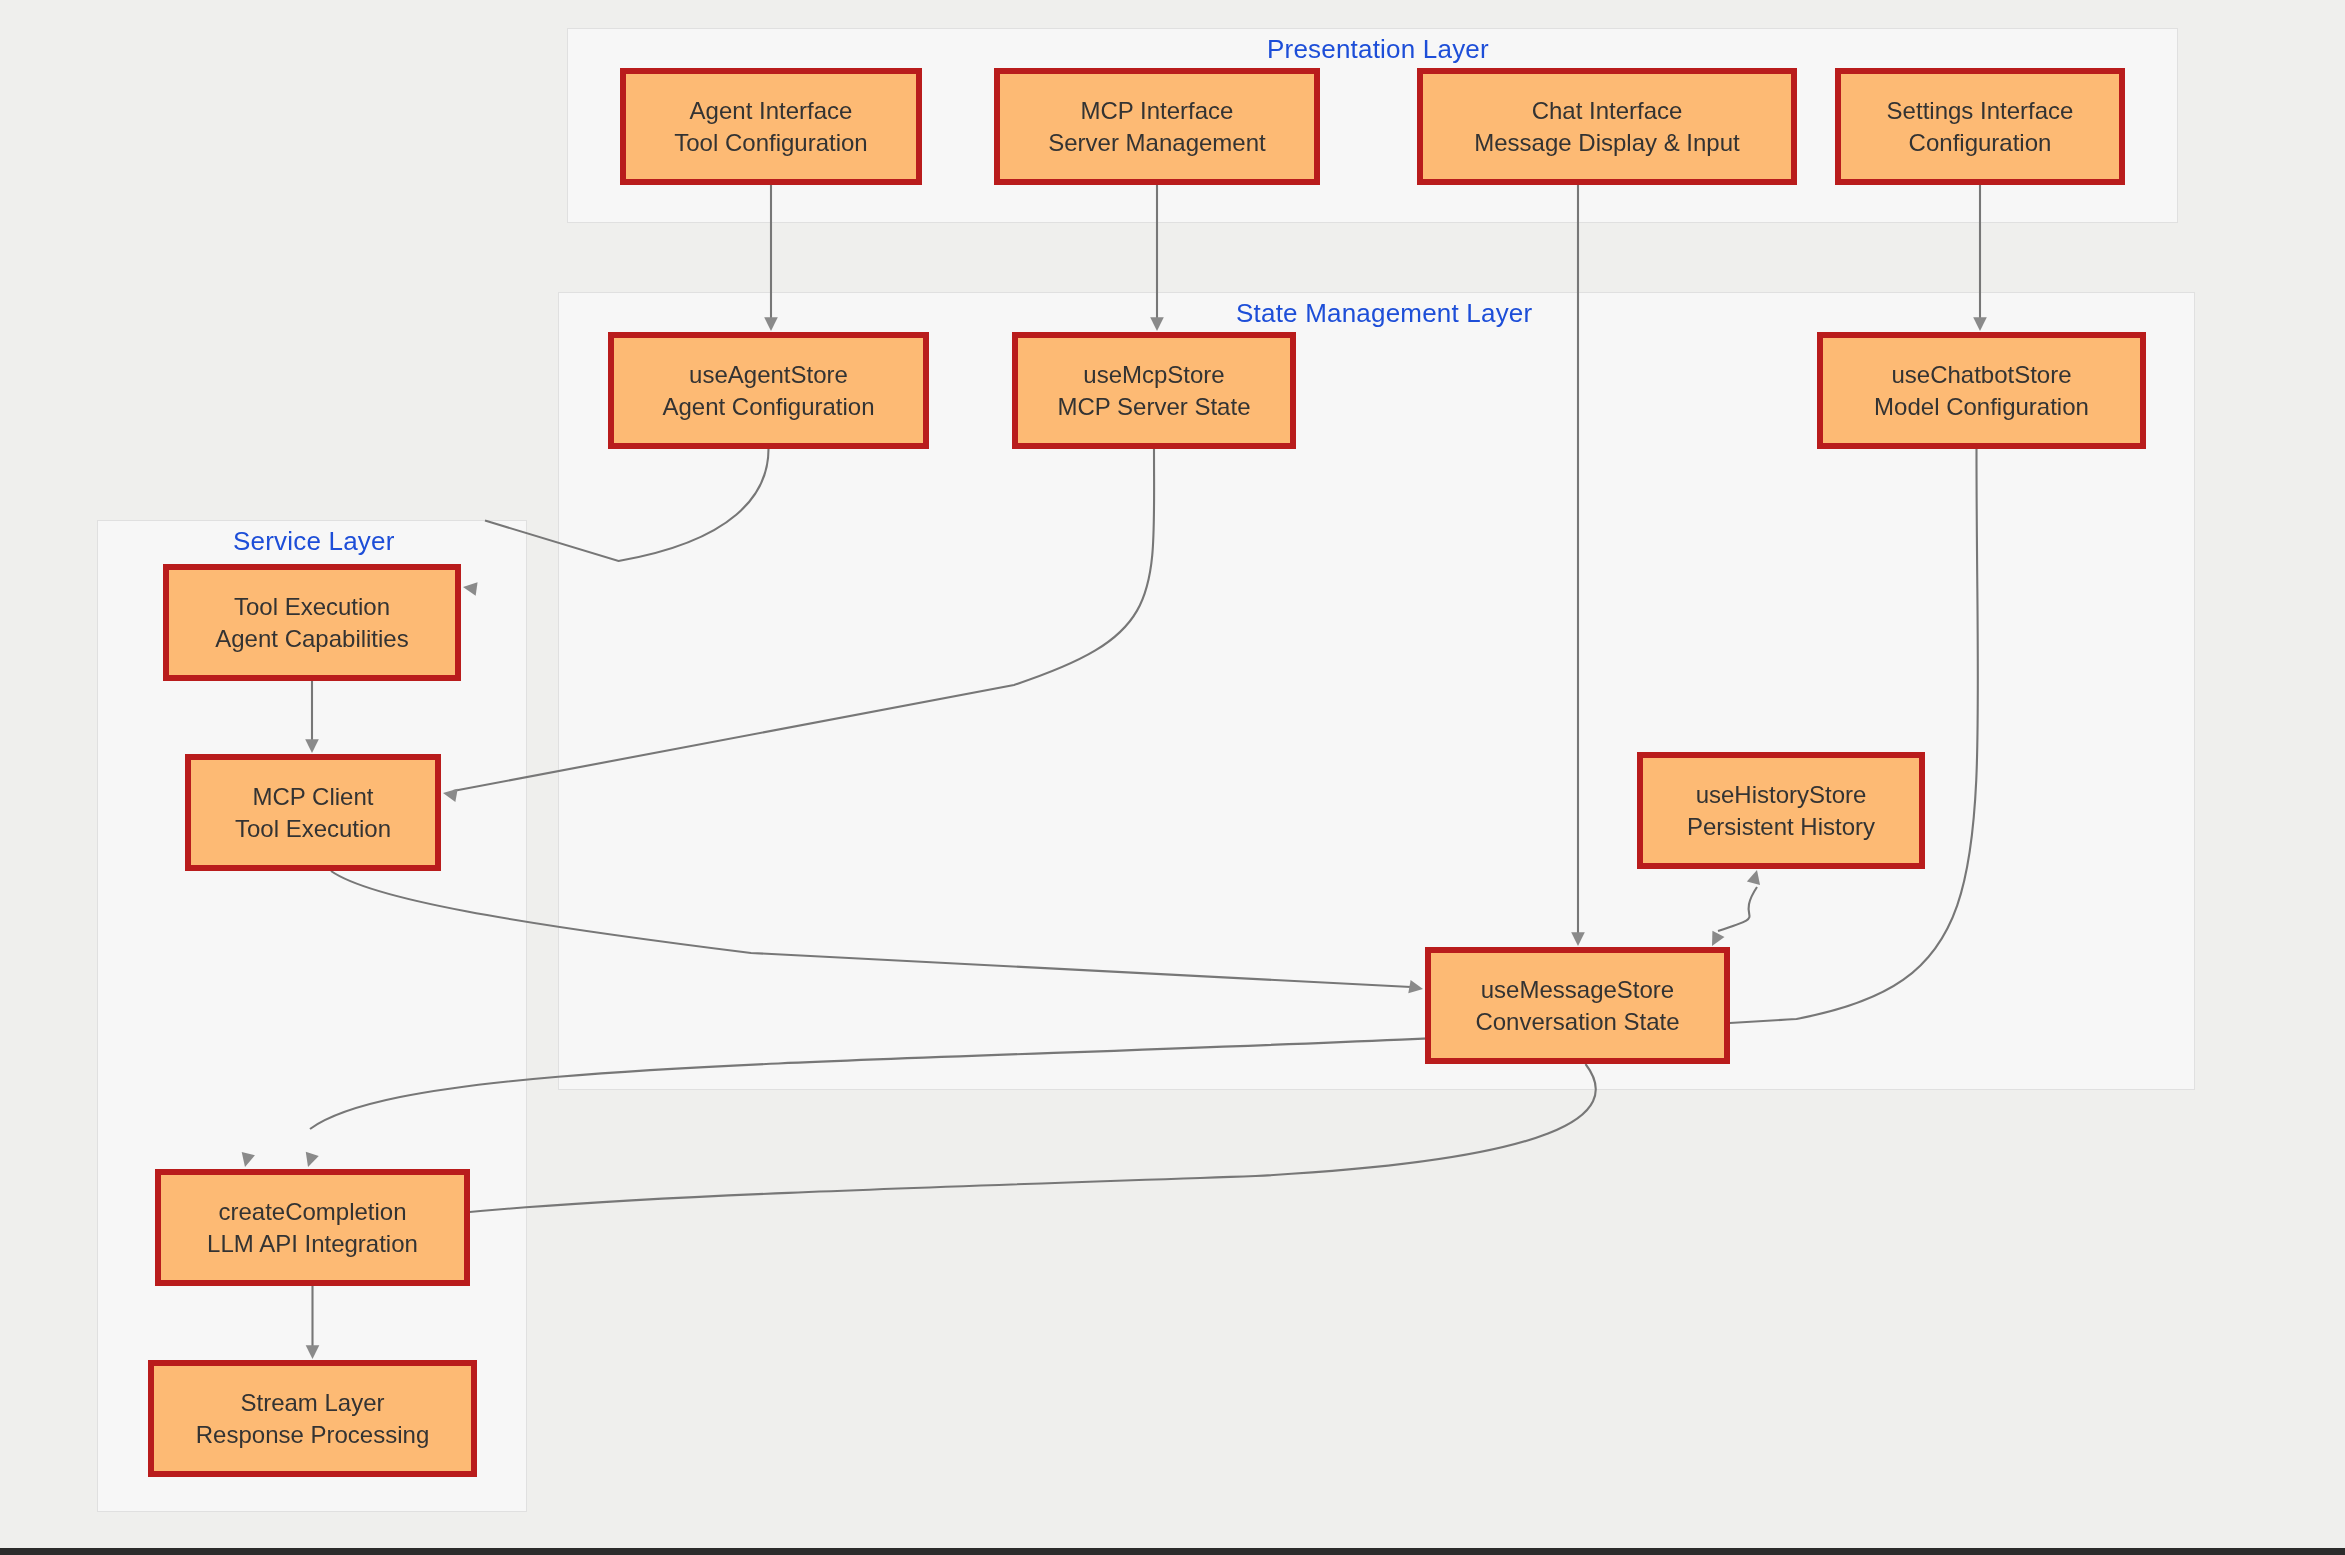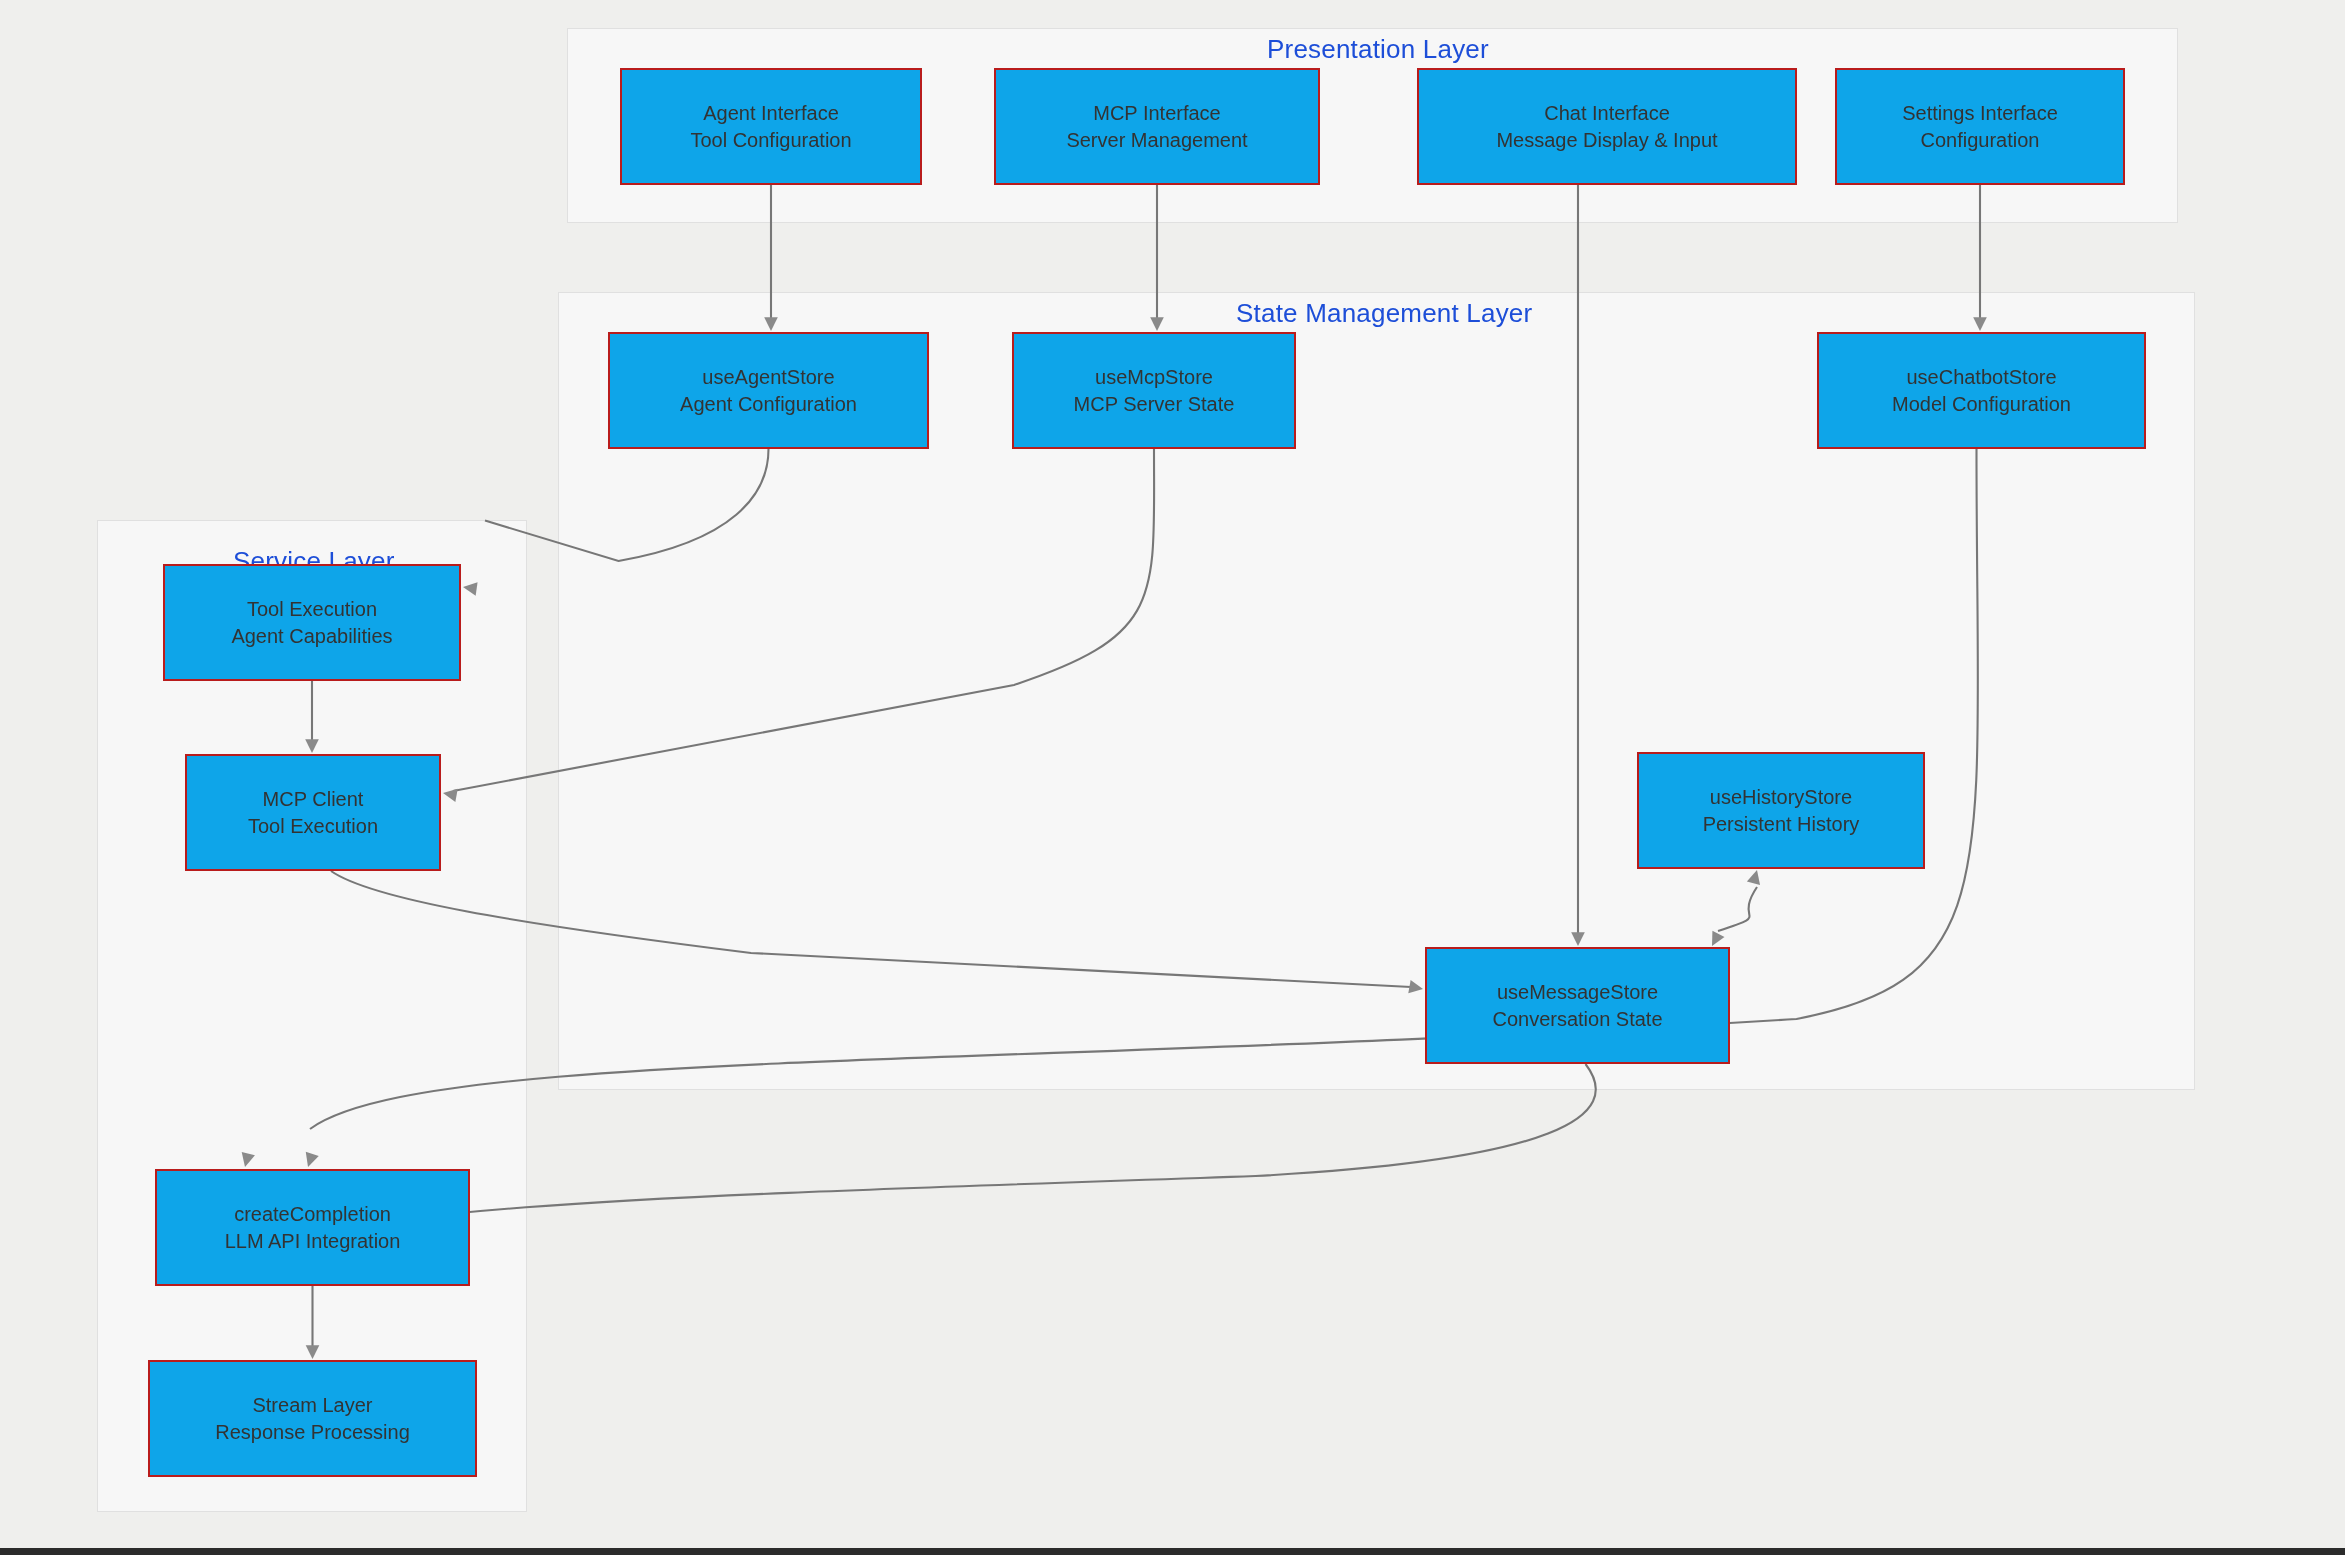--- a/index.html
+++ b/index.html
@@ -24,29 +24,29 @@
   }
   .layer-title {
     position: absolute;
     font-size: 26px;
     color: #1d4ed8;
     white-space: nowrap;
     letter-spacing: 0.2px;
   }
   .node {
     position: absolute;
-    background: #0ea5e9;
-    border: 2px solid #b91c1c;
+    background: #fdba74;
+    border: 6px solid #b91c1c;
     box-sizing: border-box;
     display: flex;
     flex-direction: column;
     align-items: center;
     justify-content: center;
     color: #333333;
-    font-size: 20px;
+    font-size: 24px;
     line-height: 1.32;
     text-align: center;
     z-index: 4;
   }
   .node .l1, .node .l2 { display: block; white-space: nowrap; }
   #edges {
     position: absolute;
     left: 0; top: 0;
     width: 2345px;
     height: 1555px;
@@ -70,21 +70,21 @@
 
 <div id="canvas">
 
   <div class="layer" id="layer-presentation" style="left: 567px; top: 28px; width: 1611px; height: 195px;"></div>
   <div class="layer-title" id="layer-presentation-title" style="left: 1267px; top: 34px;">Presentation Layer</div>
 
   <div class="layer" id="layer-state-management" style="left: 558px; top: 292px; width: 1637px; height: 798px;"></div>
   <div class="layer-title" id="layer-state-management-title" style="left: 1236px; top: 298px;">State Management Layer</div>
 
   <div class="layer" id="layer-service" style="left: 97px; top: 520px; width: 430px; height: 992px;"></div>
-  <div class="layer-title" id="layer-service-title" style="left: 233px; top: 526px; margin-top: 20px;">Service Layer</div>
+  <div class="layer-title" id="layer-service-title" style="left: 233px; top: 526px;">Service Layer</div>
 
   <svg id="edges" viewBox="0 0 2345 1555">
       <path d="M 771 185 L 771 318" fill="none" stroke="#777777" stroke-width="2.1"></path>
       <polygon points="771,331 764.18,317.25 777.82,317.25" fill="#8a8a8a"></polygon>
       <path d="M 1157 185 L 1157 318" fill="none" stroke="#777777" stroke-width="2.1"></path>
       <polygon points="1157,331 1150.18,317.25 1163.82,317.25" fill="#8a8a8a"></polygon>
       <path d="M 1578 185 L 1578 933" fill="none" stroke="#777777" stroke-width="2.1"></path>
       <polygon points="1578,946 1571.18,932.25 1584.82,932.25" fill="#8a8a8a"></polygon>
       <path d="M 1980 185 L 1980 318" fill="none" stroke="#777777" stroke-width="2.1"></path>
       <polygon points="1980,331 1973.18,317.25 1986.82,317.25" fill="#8a8a8a"></polygon>

